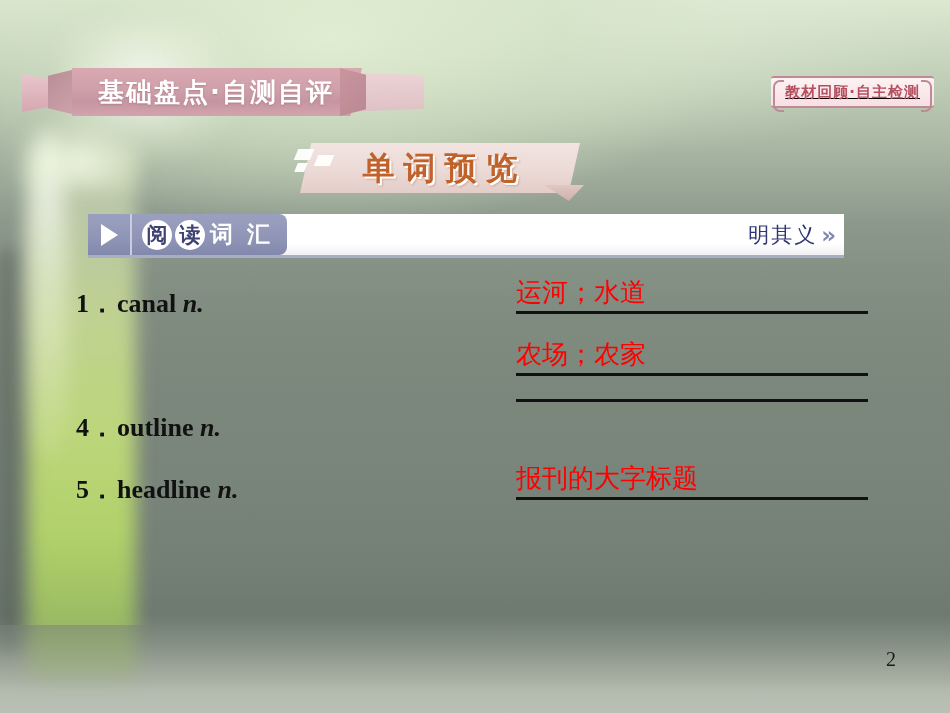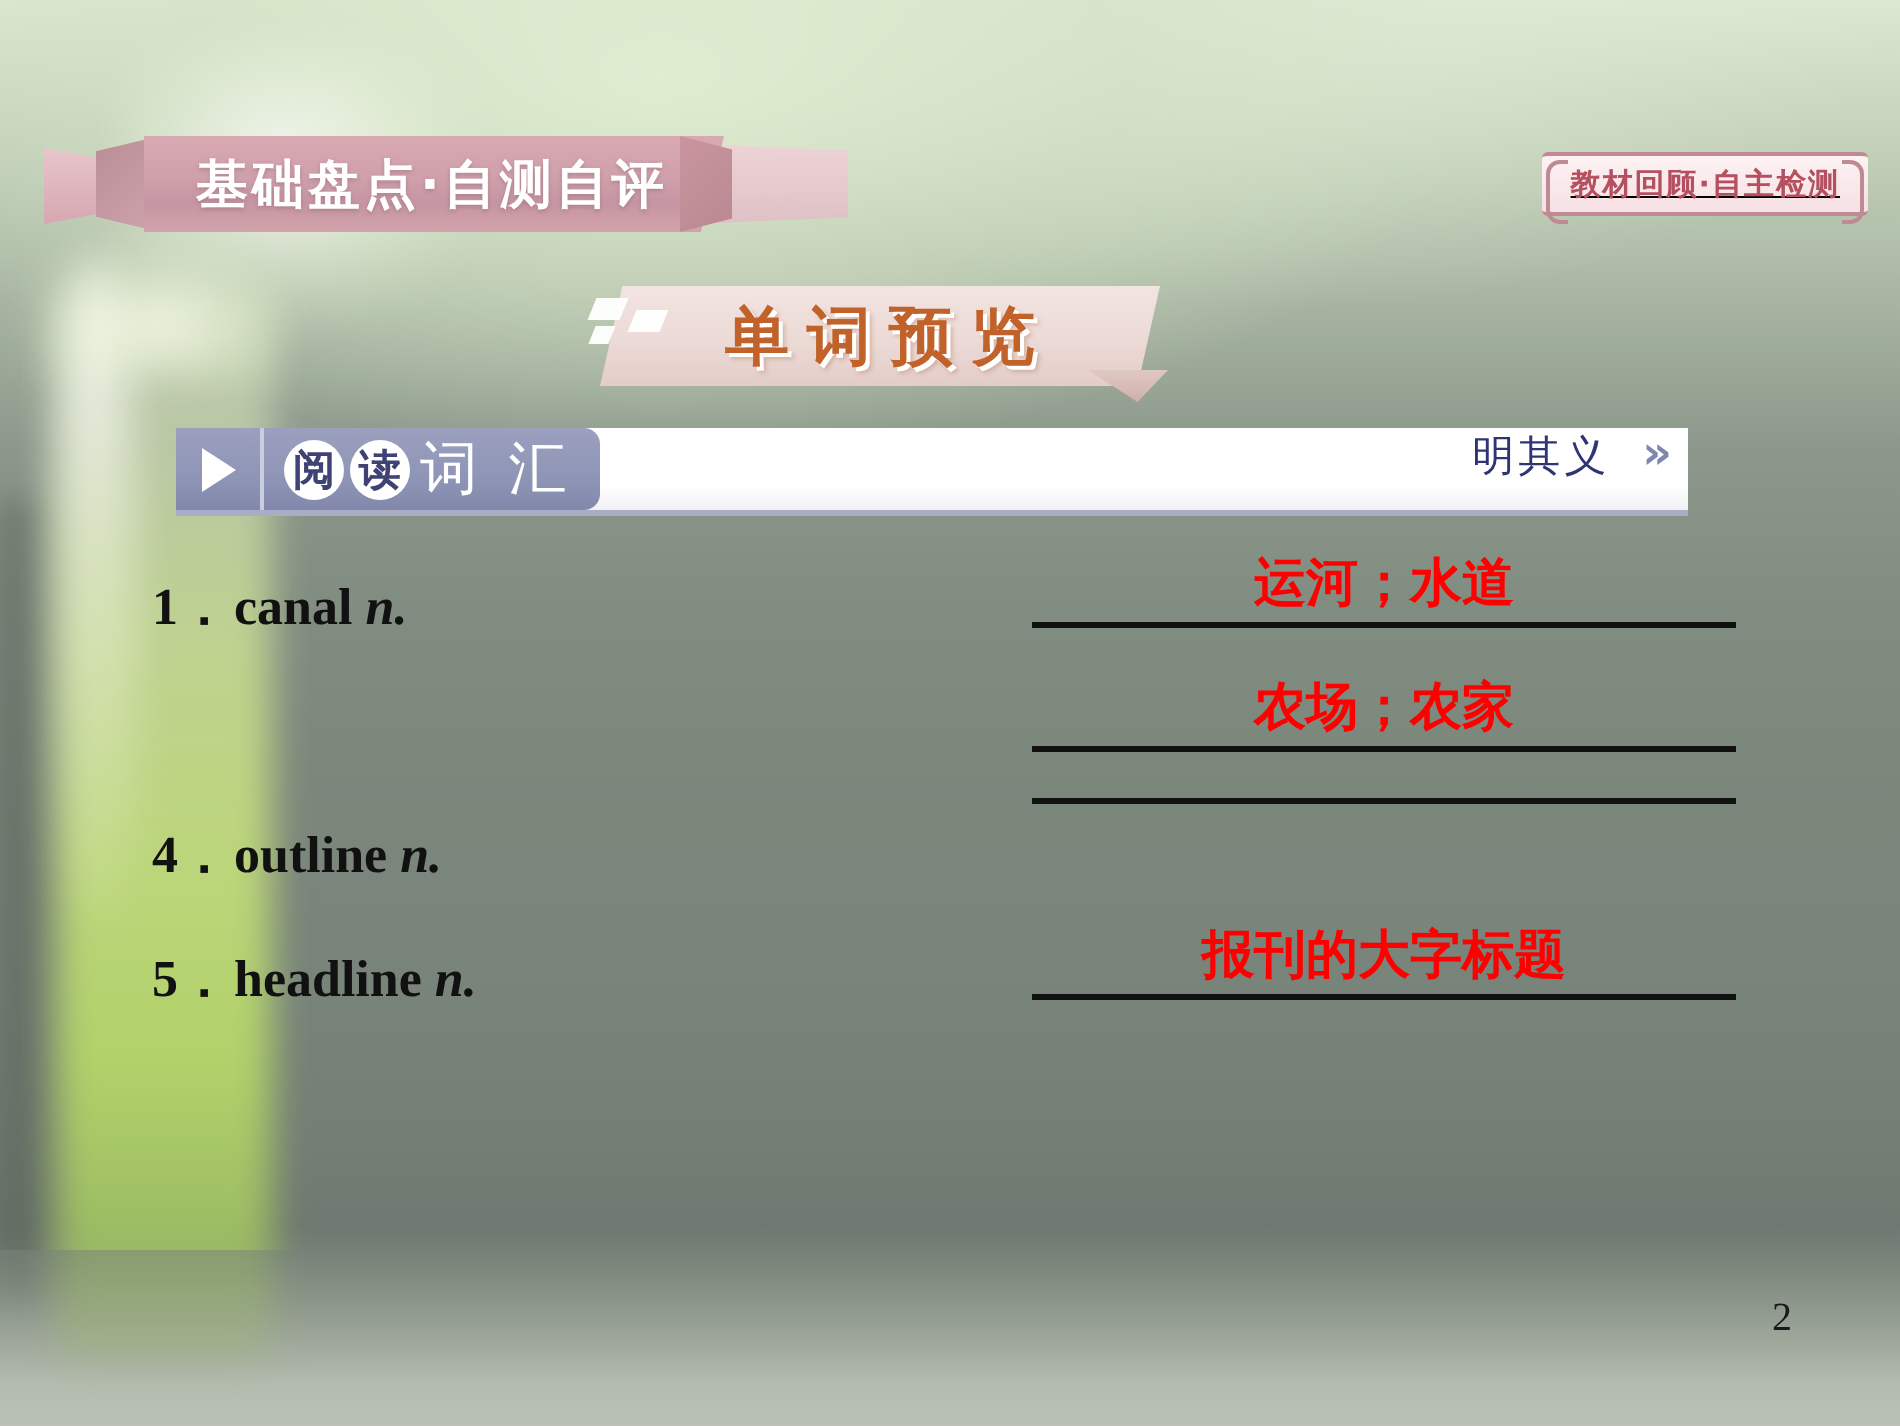--- a/index.html
+++ b/index.html
@@ -209,26 +209,26 @@
   .tab-chars { display:flex; align-items:center; padding-left:10px; gap:3px; }
   .tab-circ {
     width:30px; height:30px; border-radius:50%;
     background:#ffffff;
     display:flex; align-items:center; justify-content:center;
     font-family:"DejaVu Sans", sans-serif;
     font-size:21px; font-weight:700; color:#3e4373;
   }
   .tab-plain {
     font-family:"DejaVu Sans", sans-serif;
-    font-size:29px; font-weight:400; color:#ffffff;
+    font-size:23px; font-weight:700; color:#ffffff;
     padding:0 2px; letter-spacing:3px;
   }
   .sectionbar-right {
     position:absolute; right:8px; top:0; height:41px;
-    display:flex; align-items:flex-start; gap:16px;
+    display:flex; align-items:center; gap:4px;
   }
   .mingqiyi {
     font-family:"DejaVu Sans", sans-serif;
     font-size:21px; font-weight:400; color:#2f3573;
     letter-spacing:2px;
   }
   .chev {
     font-family:"DejaVu Sans", sans-serif;
     font-size:23px; font-weight:700;
     color:#7f86b0;
@@ -242,23 +242,23 @@
     font-family:"Liberation Serif", serif;
     font-size:26px; font-weight:700; color:#111111;
     white-space:nowrap;
   }
   .term .num { margin-right:2px; }
   .term .pos { font-style:italic; font-weight:700; }
   .answer-wrap {
     position:absolute; left:516px; top:2px; width:352px;
   }
   .answer {
-    text-align:center;
-    font-family:"DejaVu Sans", sans-serif;
-    font-size:26px; font-weight:700;
+    text-align:left;
+    font-family:"DejaVu Sans", sans-serif;
+    font-size:26px; font-weight:400;
     color:#ff0000;
     line-height:36px;
     white-space:nowrap;
   }
   .answer.tight { font-size:24px; letter-spacing:-1px; }
   .ansline {
     margin-top:1px;
     height:3px; width:352px;
     background:#111111;
   }

